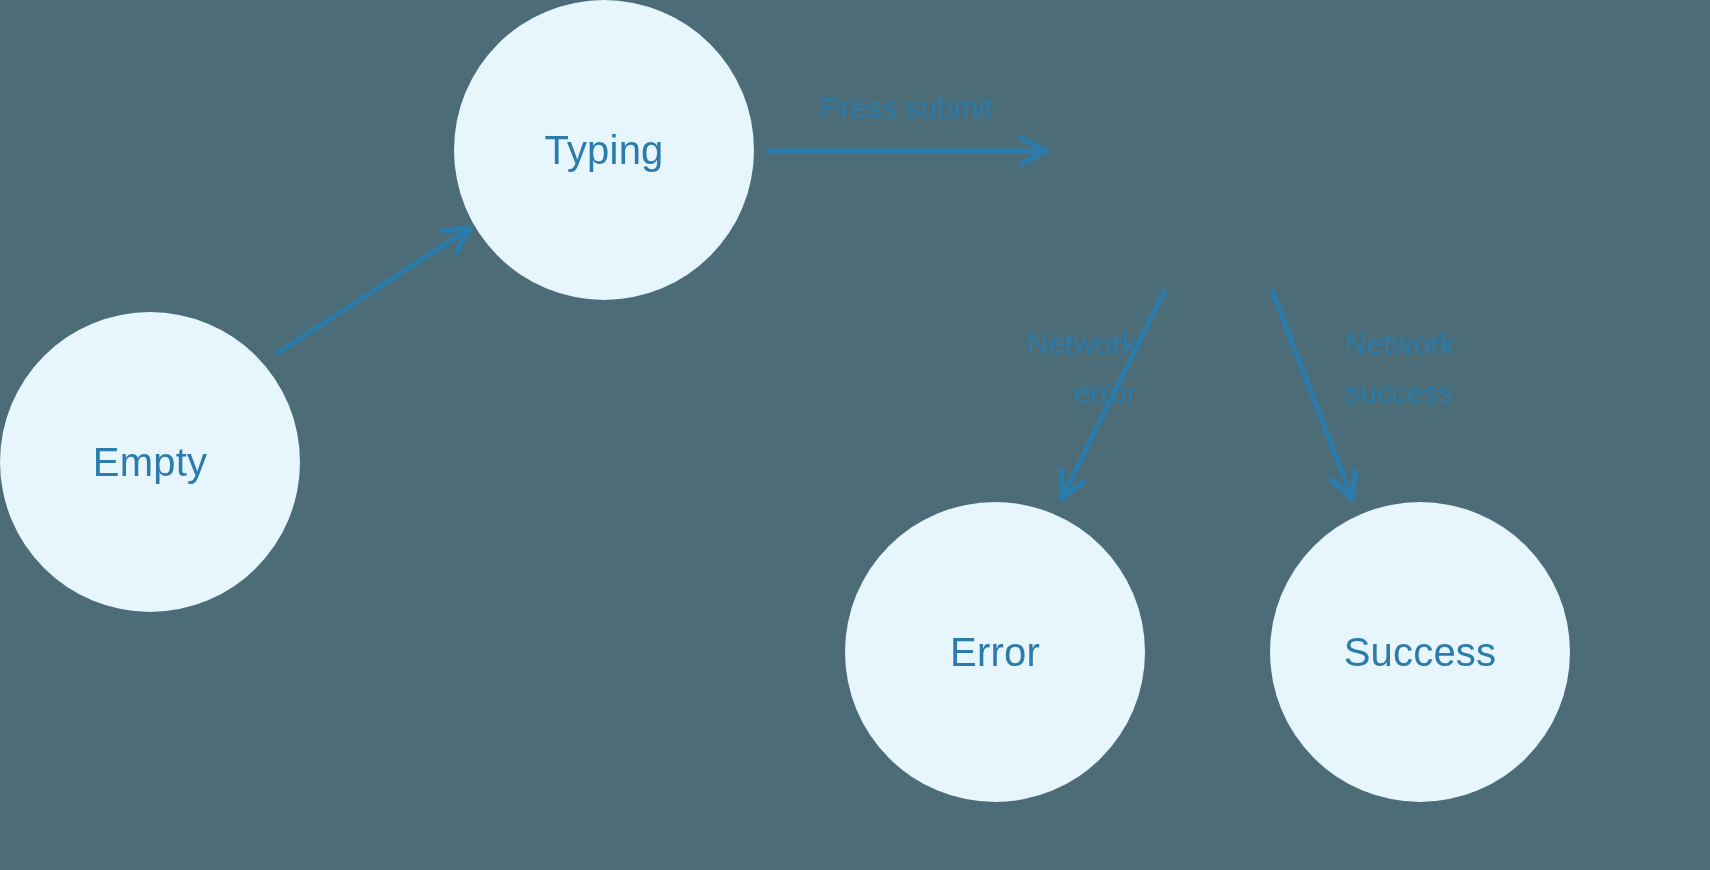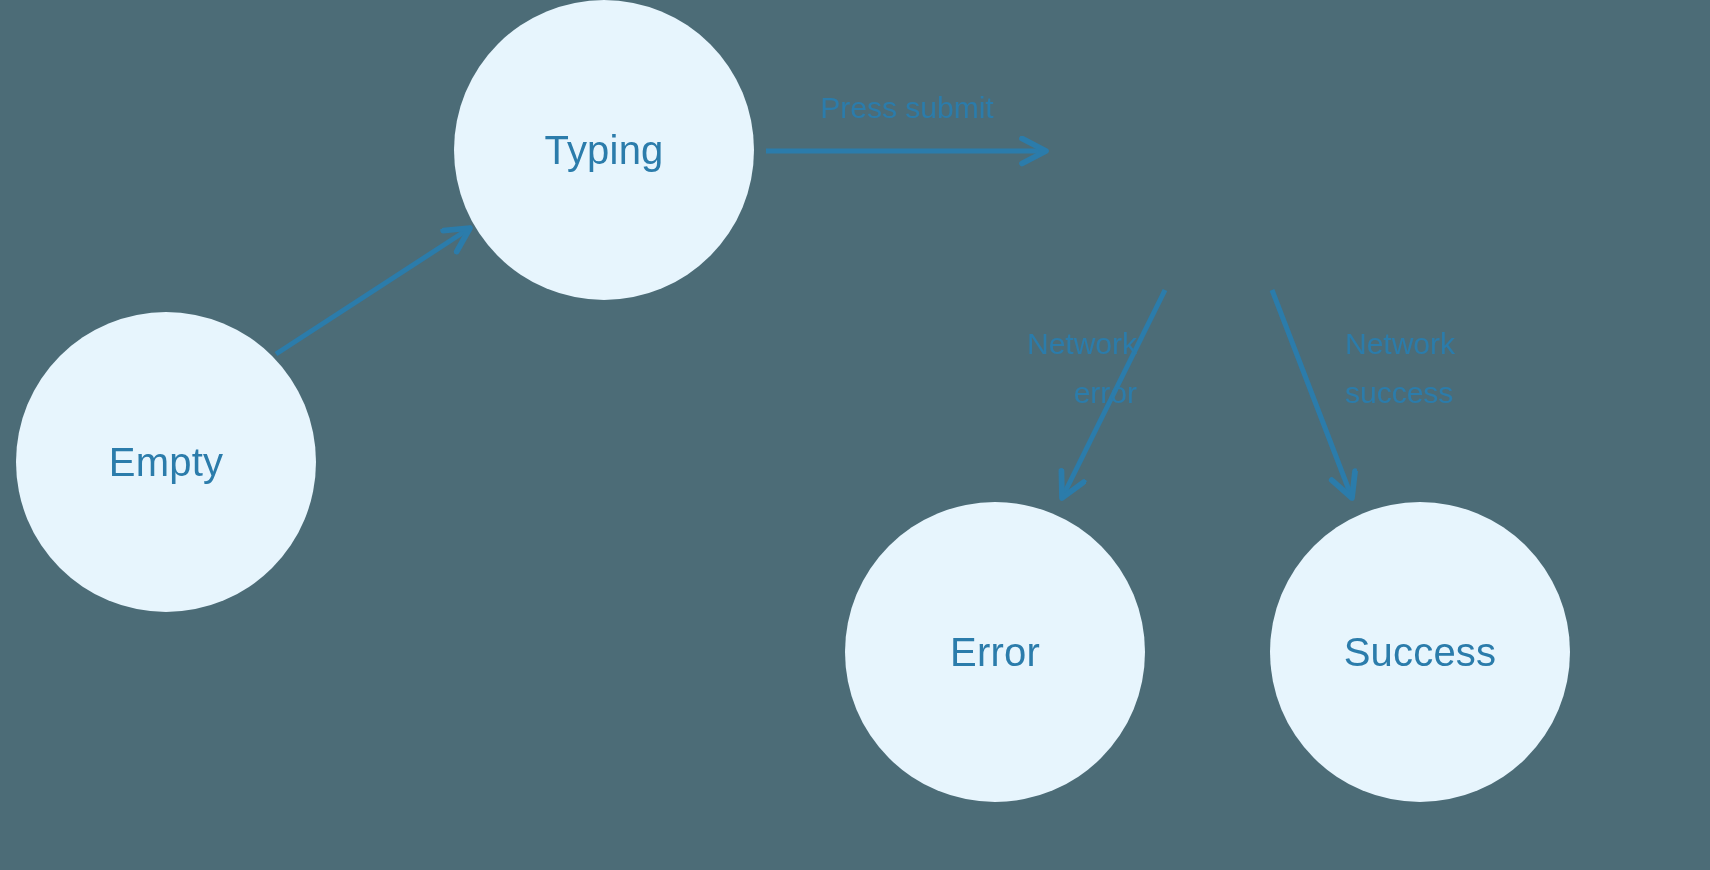--- a/index.html
+++ b/index.html
@@ -68,21 +68,21 @@
 
     <line x1="276" y1="354" x2="470" y2="228" stroke="#2b7cab" stroke-width="5" marker-end="url(#arrowhead)"></line>
 
     <line x1="766" y1="151" x2="1046" y2="151" stroke="#2b7cab" stroke-width="5" marker-end="url(#arrowhead)"></line>
 
     <line x1="1165" y1="290" x2="1062" y2="498" stroke="#2b7cab" stroke-width="5" marker-end="url(#arrowhead)"></line>
 
     <line x1="1272" y1="290" x2="1352" y2="498" stroke="#2b7cab" stroke-width="5" marker-end="url(#arrowhead)"></line>
   </svg>
 
-  <div class="state-node" style="left:16px; top:312px; width:300px; height:300px;">
+  <div class="state-node" style="left:0px; top:312px; width:300px; height:300px;">
     <span class="state-node-label">Empty</span>
   </div>
 
   <div class="state-node" style="left:454px; top:0px; width:300px; height:300px;">
     <span class="state-node-label">Typing</span>
   </div>
 
 
   <div class="state-node" style="left:845px; top:502px; width:300px; height:300px;">
     <span class="state-node-label">Error</span>

